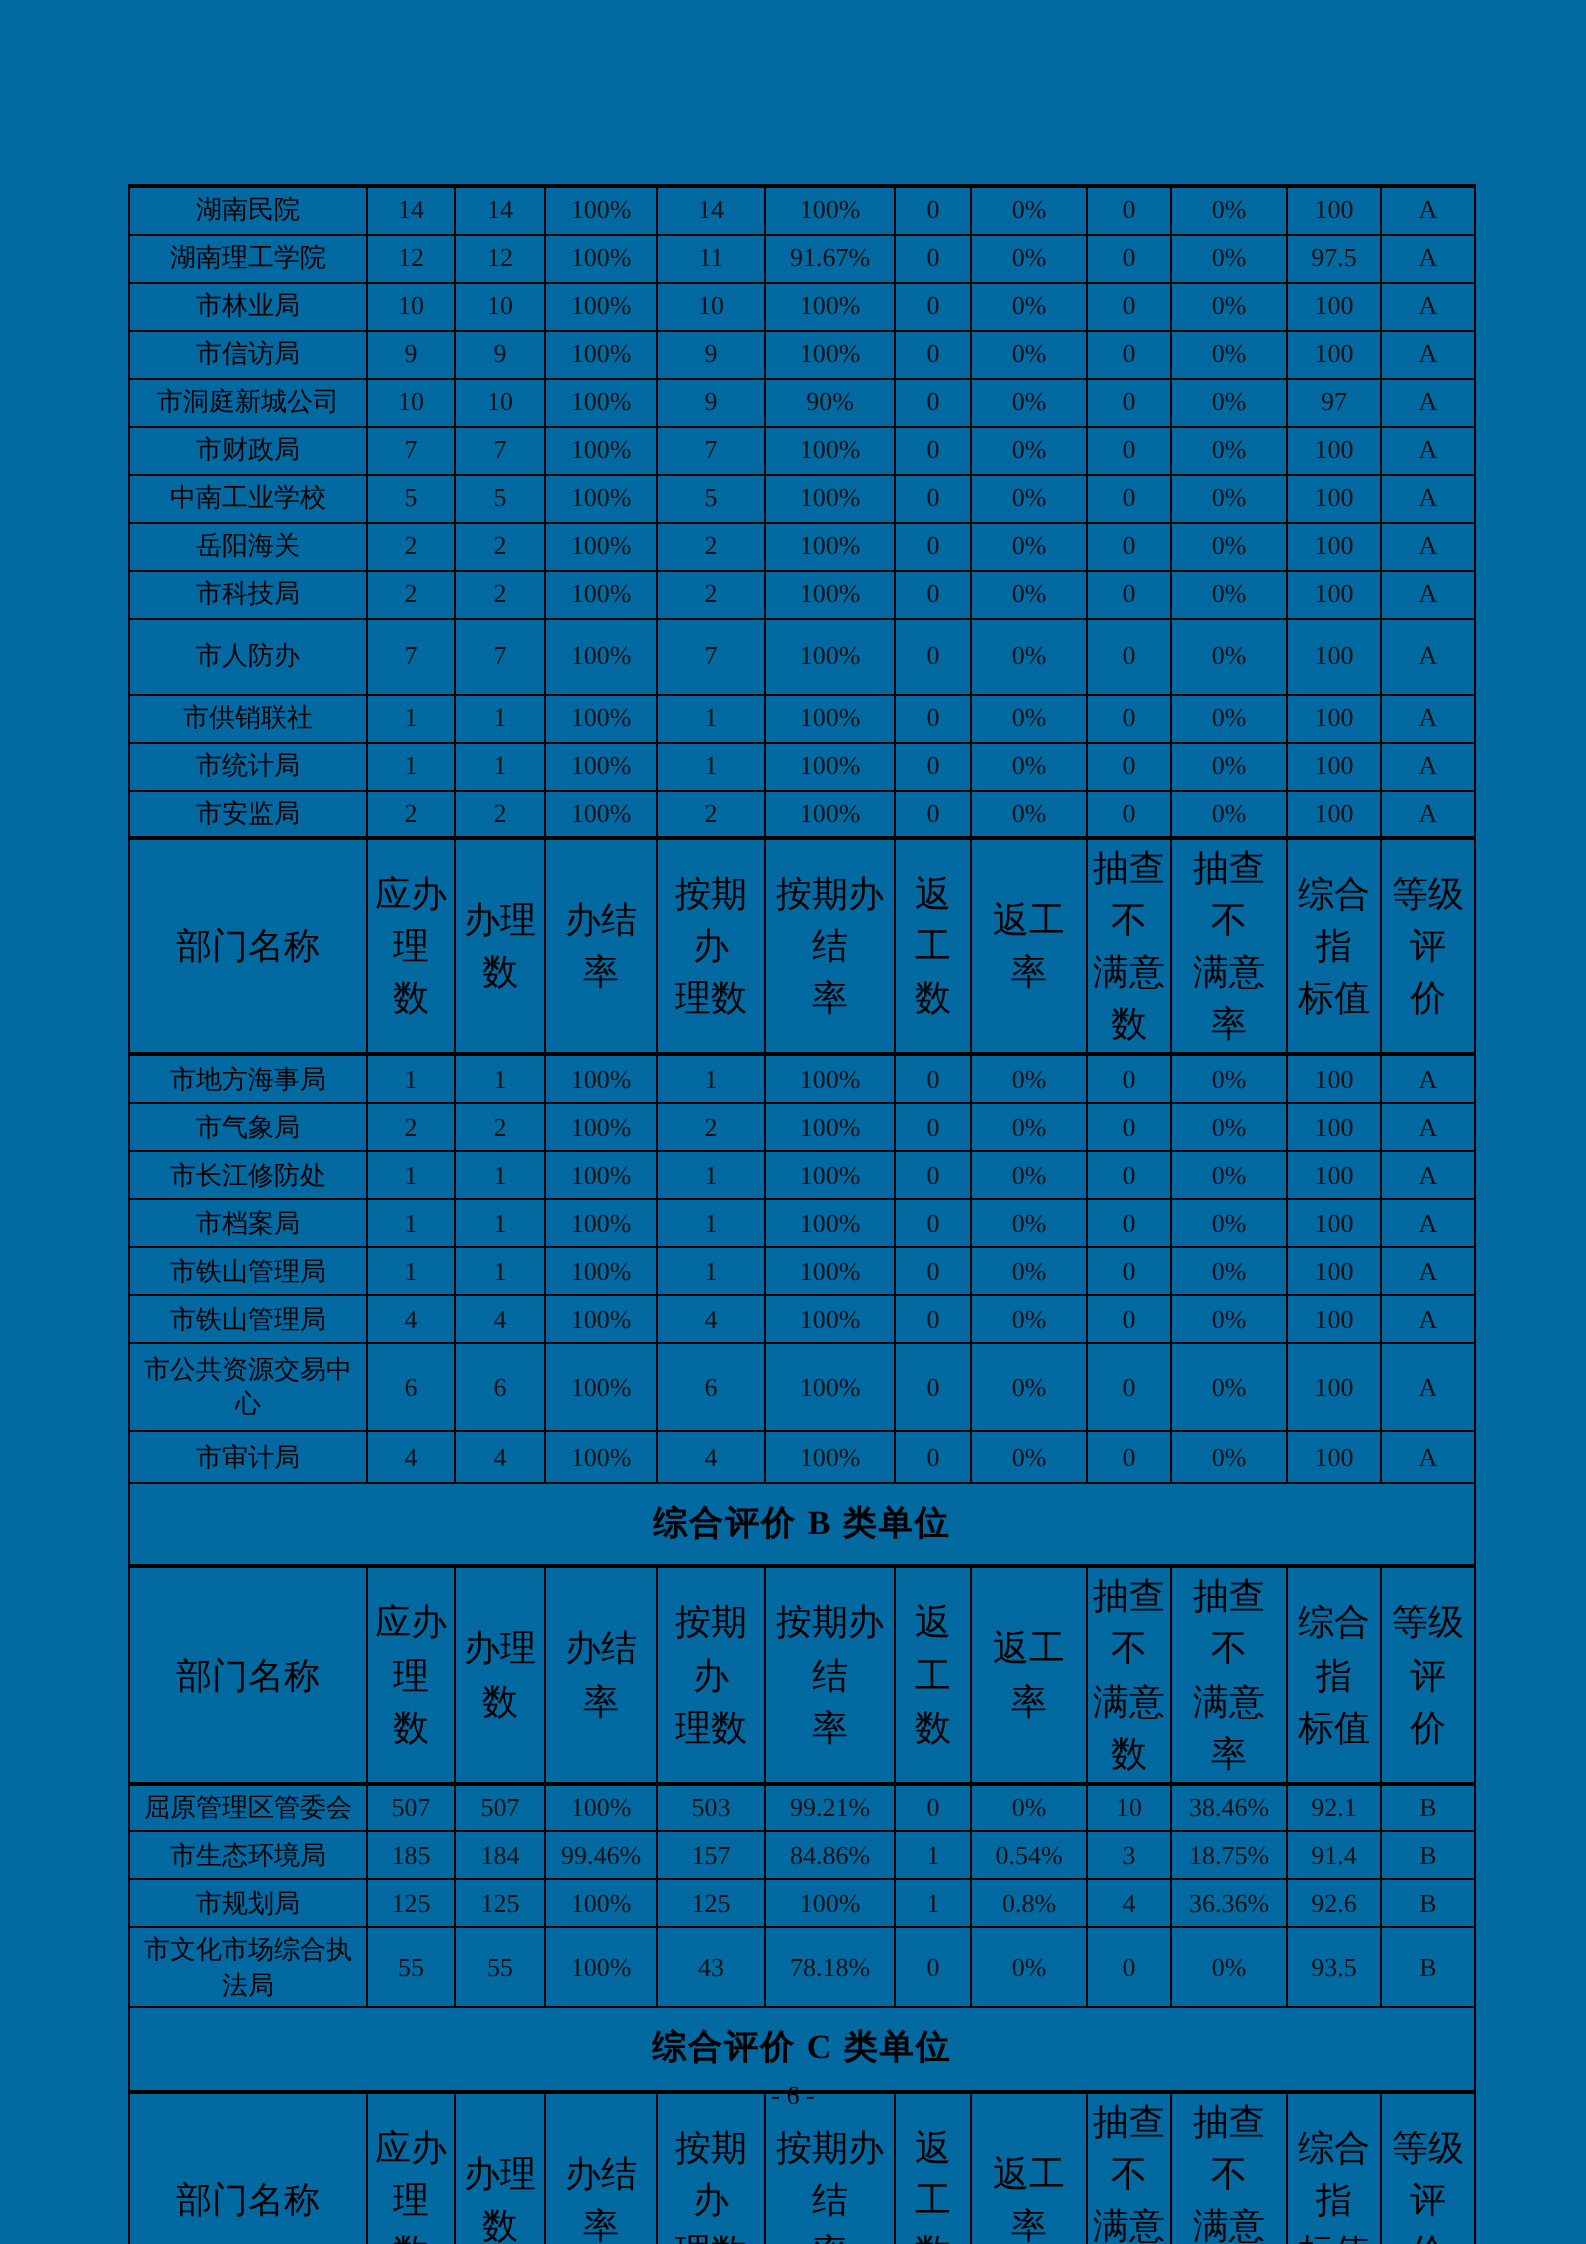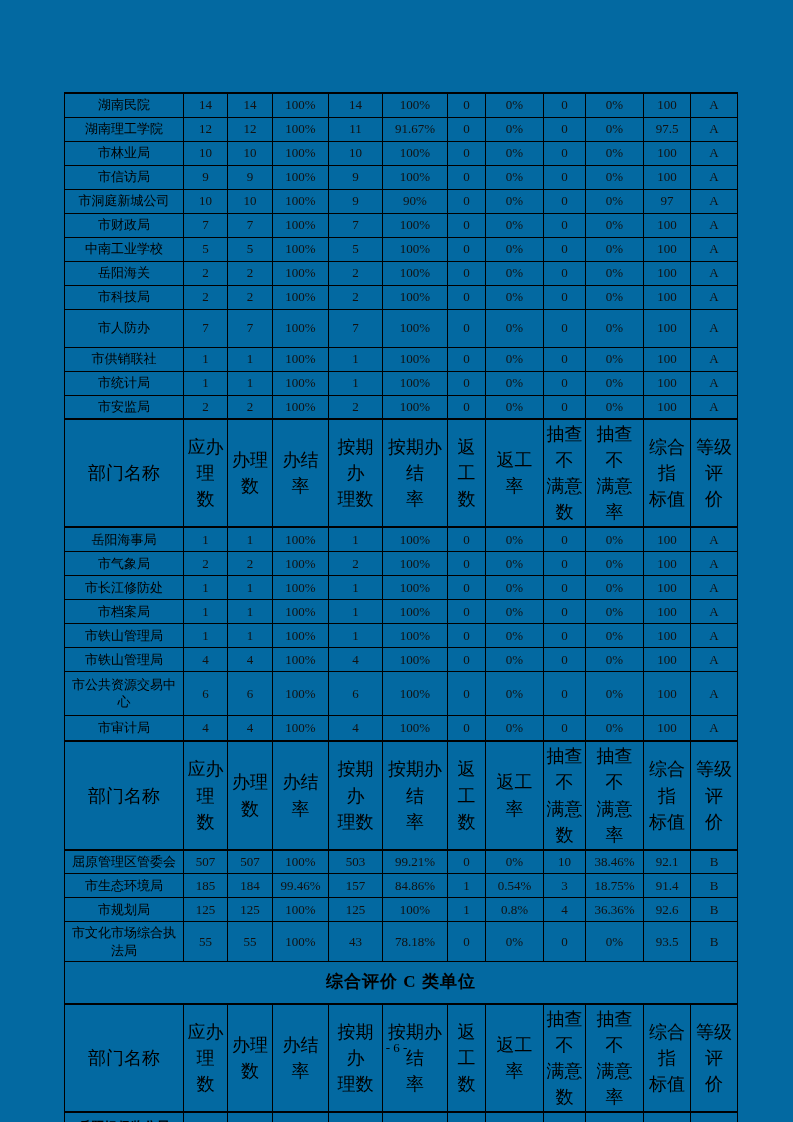--- a/index.html
+++ b/index.html
@@ -282,21 +282,21 @@
           <td>抽查不
 满意数</td>
           <td>抽查不
 满意率</td>
           <td>综合指
 标值</td>
           <td>等级评
 价</td>
         </tr>
         <tr class="data-row">
-          <td class="name-cell">岳阳海事局</td>
+          <td class="name-cell">市地方海事局</td>
           <td class="val-cell">1</td>
           <td class="val-cell">1</td>
           <td class="val-cell">100%</td>
           <td class="val-cell">1</td>
           <td class="val-cell">100%</td>
           <td class="val-cell">0</td>
           <td class="val-cell">0%</td>
           <td class="val-cell">0</td>
           <td class="val-cell">0%</td>
           <td class="val-cell">100</td>
@@ -392,20 +392,23 @@
           <td class="val-cell">4</td>
           <td class="val-cell">100%</td>
           <td class="val-cell">4</td>
           <td class="val-cell">100%</td>
           <td class="val-cell">0</td>
           <td class="val-cell">0%</td>
           <td class="val-cell">0</td>
           <td class="val-cell">0%</td>
           <td class="val-cell">100</td>
           <td class="val-cell">A</td>
+        </tr>
+        <tr class="title-row">
+          <td colspan="12">综合评价 B 类单位</td>
         </tr>
         <tr class="header-row">
           <td>部门名称</td>
           <td>应办理
 数</td>
           <td>办理数</td>
           <td>办结率</td>
           <td>按期办
 理数</td>
           <td>按期办结

